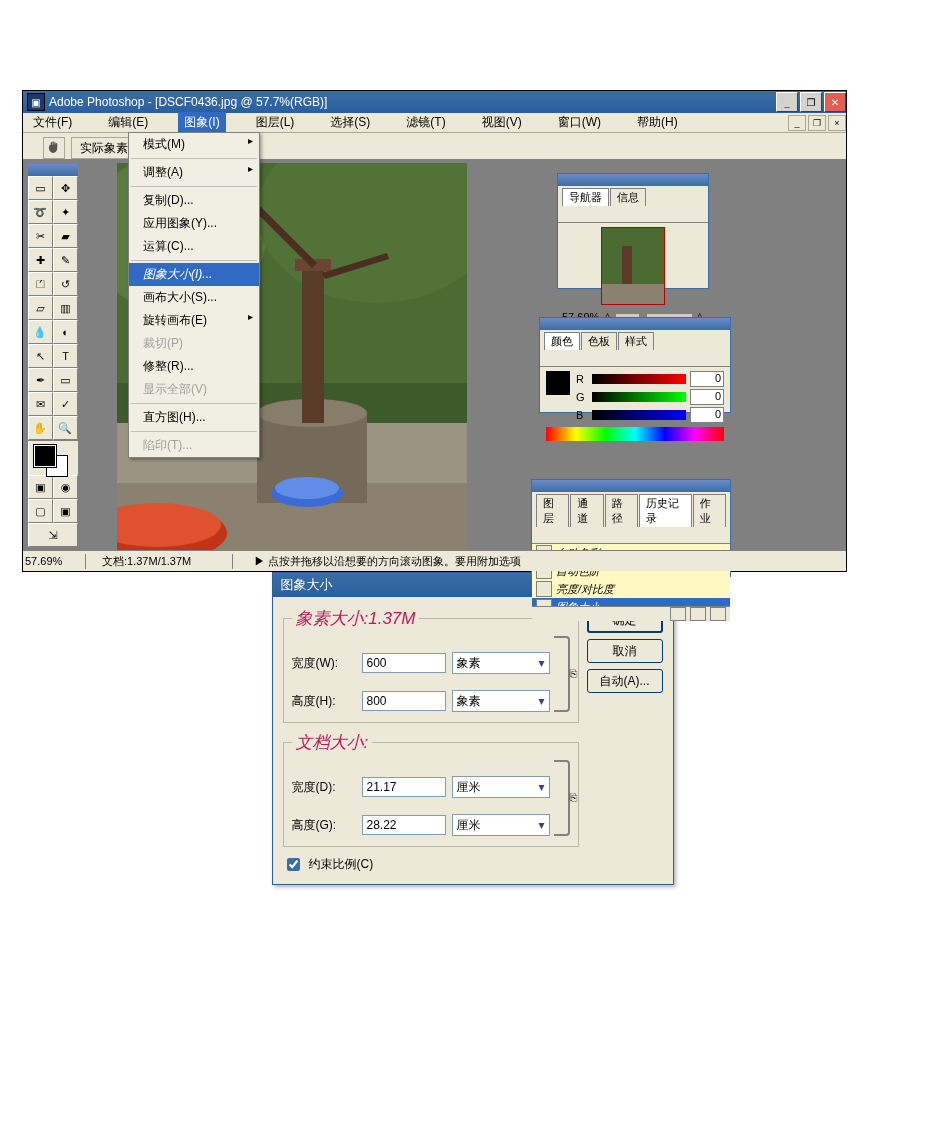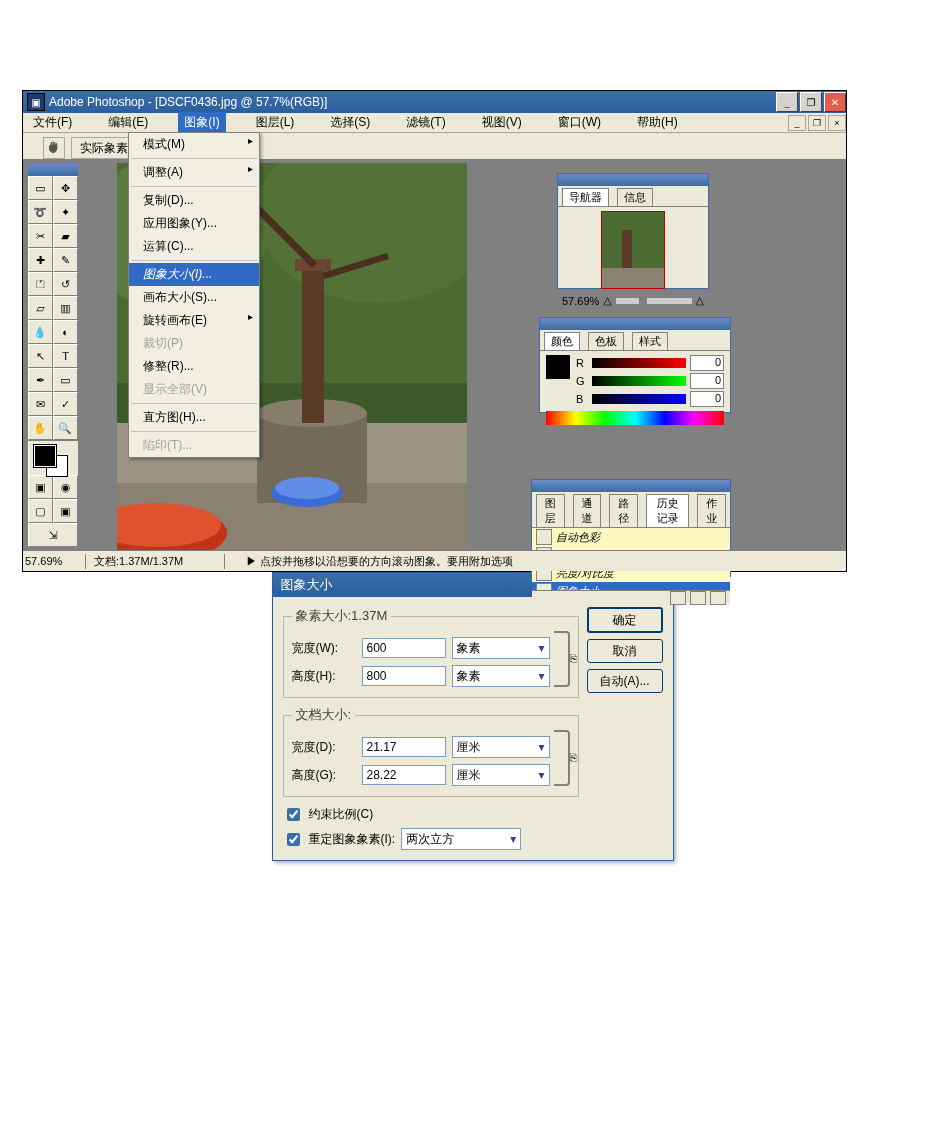--- a/index.html
+++ b/index.html
@@ -186,24 +186,23 @@
   
   .panel{
     position:absolute;
     background:#ece9d8;
     border:1px solid #3a6ea5;
   }
   .panel > .phdr{
     height:12px;background:linear-gradient(#6b8bc7,#3a6ea5);
   }
   .panel .tabs{
-    display:flex;gap:8px;padding:2px 4px 0 4px;
+    display:flex;gap:1px;padding:2px 4px 16px 4px;
     background:#ece9d8;
     border-bottom:1px solid #808080;
-    text-align:center;
   }
   .panel .tab{
     padding:1px 6px;
     border:1px solid #808080;border-bottom:none;
     background:#ece9d8;
     font-size:11px;
   }
   .panel .tab.active{background:#fff;}
 
   .panel-nav{left:534px;top:82px;width:150px;height:114px;}
@@ -237,21 +236,21 @@
   .hist-foot{height:14px;background:#ece9d8;border-top:1px solid #808080;display:flex;justify-content:flex-end;gap:4px;padding:0 4px;}
   .hist-foot .sm{width:14px;height:12px;border:1px solid #808080;}
 
   
   .statusbar{
     position:absolute;left:0;right:0;bottom:0;height:20px;
     background:#ece9d8;border-top:1px solid #808080;
     display:flex;align-items:center;font-size:11px;
   }
   .sb-zoom{width:60px;padding-left:2px;}
-  .sb-doc{width:130px;border-left:1px solid #808080;padding-left:8px;}
+  .sb-doc{width:130px;border-left:1px solid #808080;padding-left:16px;}
   .sb-hint{border-left:1px solid #808080;padding-left:21px;}
 
   
   .caption{
     margin:40px 0 30px 0;
     text-align:center;
     font-size:16px;
     color:#555;
   }
   .caption .ico{
@@ -282,22 +281,22 @@
   .dlg-btn{
     height:22px;border:1px solid #003c74;background:#ece9d8;
     font-size:12px;display:flex;align-items:center;justify-content:center;
     border-radius:3px;
   }
   .dlg-btn.default{border:2px solid #003c74;}
   fieldset.group{
     border:1px solid #b8b8a8;
     margin:0 0 8px 0;padding:6px 8px 10px 8px;
   }
-  fieldset.group legend{color:#404040;padding:0 4px;font-size:13px;}
-  .fld-row{display:flex;align-items:center;gap:6px;margin-top:6px;font-size:12px;}
+  fieldset.group legend{color:#be185d;padding:0 4px;font-size:17px;font-style:italic;}
+  .fld-row{display:flex;align-items:center;gap:6px;margin-top:16px;font-size:12px;}
   .fld-label{width:64px;text-align:left;}
   .fld-input{width:74px;height:18px;border:1px solid #7f9db9;background:#fff;padding:0 4px;font-size:12px;}
   .fld-select{width:88px;height:20px;border:1px solid #7f9db9;background:#fff;font-size:12px;display:flex;align-items:center;padding:0 4px;position:relative;}
   .fld-select::after{content:"▾";position:absolute;right:4px;color:#404080;}
   .bracket{
     width:14px;align-self:stretch;margin-left:4px;
     border-right:2px solid #808080;border-top:2px solid #808080;border-bottom:2px solid #808080;
     border-top-right-radius:4px;border-bottom-right-radius:4px;
     display:flex;align-items:center;justify-content:flex-end;
   }
@@ -582,25 +581,20 @@
             <div class="bracket">
                 <span>⎘</span>
               </div>
           </div>
         </fieldset>
 
         <div class="check-row">
           <input type="checkbox" checked="" style="">
           <span>约束比例(C)</span>
         </div>
-        <div class="check-row">
-          <input type="checkbox" checked="" style="">
-          <span>重定图象象素(I):</span>
-          <div class="fld-select wide-select">两次立方</div>
-        </div>
       </div>
 
       <div class="dlg-right">
         <div class="dlg-btn default">确定</div>
         <div class="dlg-btn">取消</div>
         <div class="dlg-btn">自动(A)...</div>
       </div>
     </div>
   </div>
 

